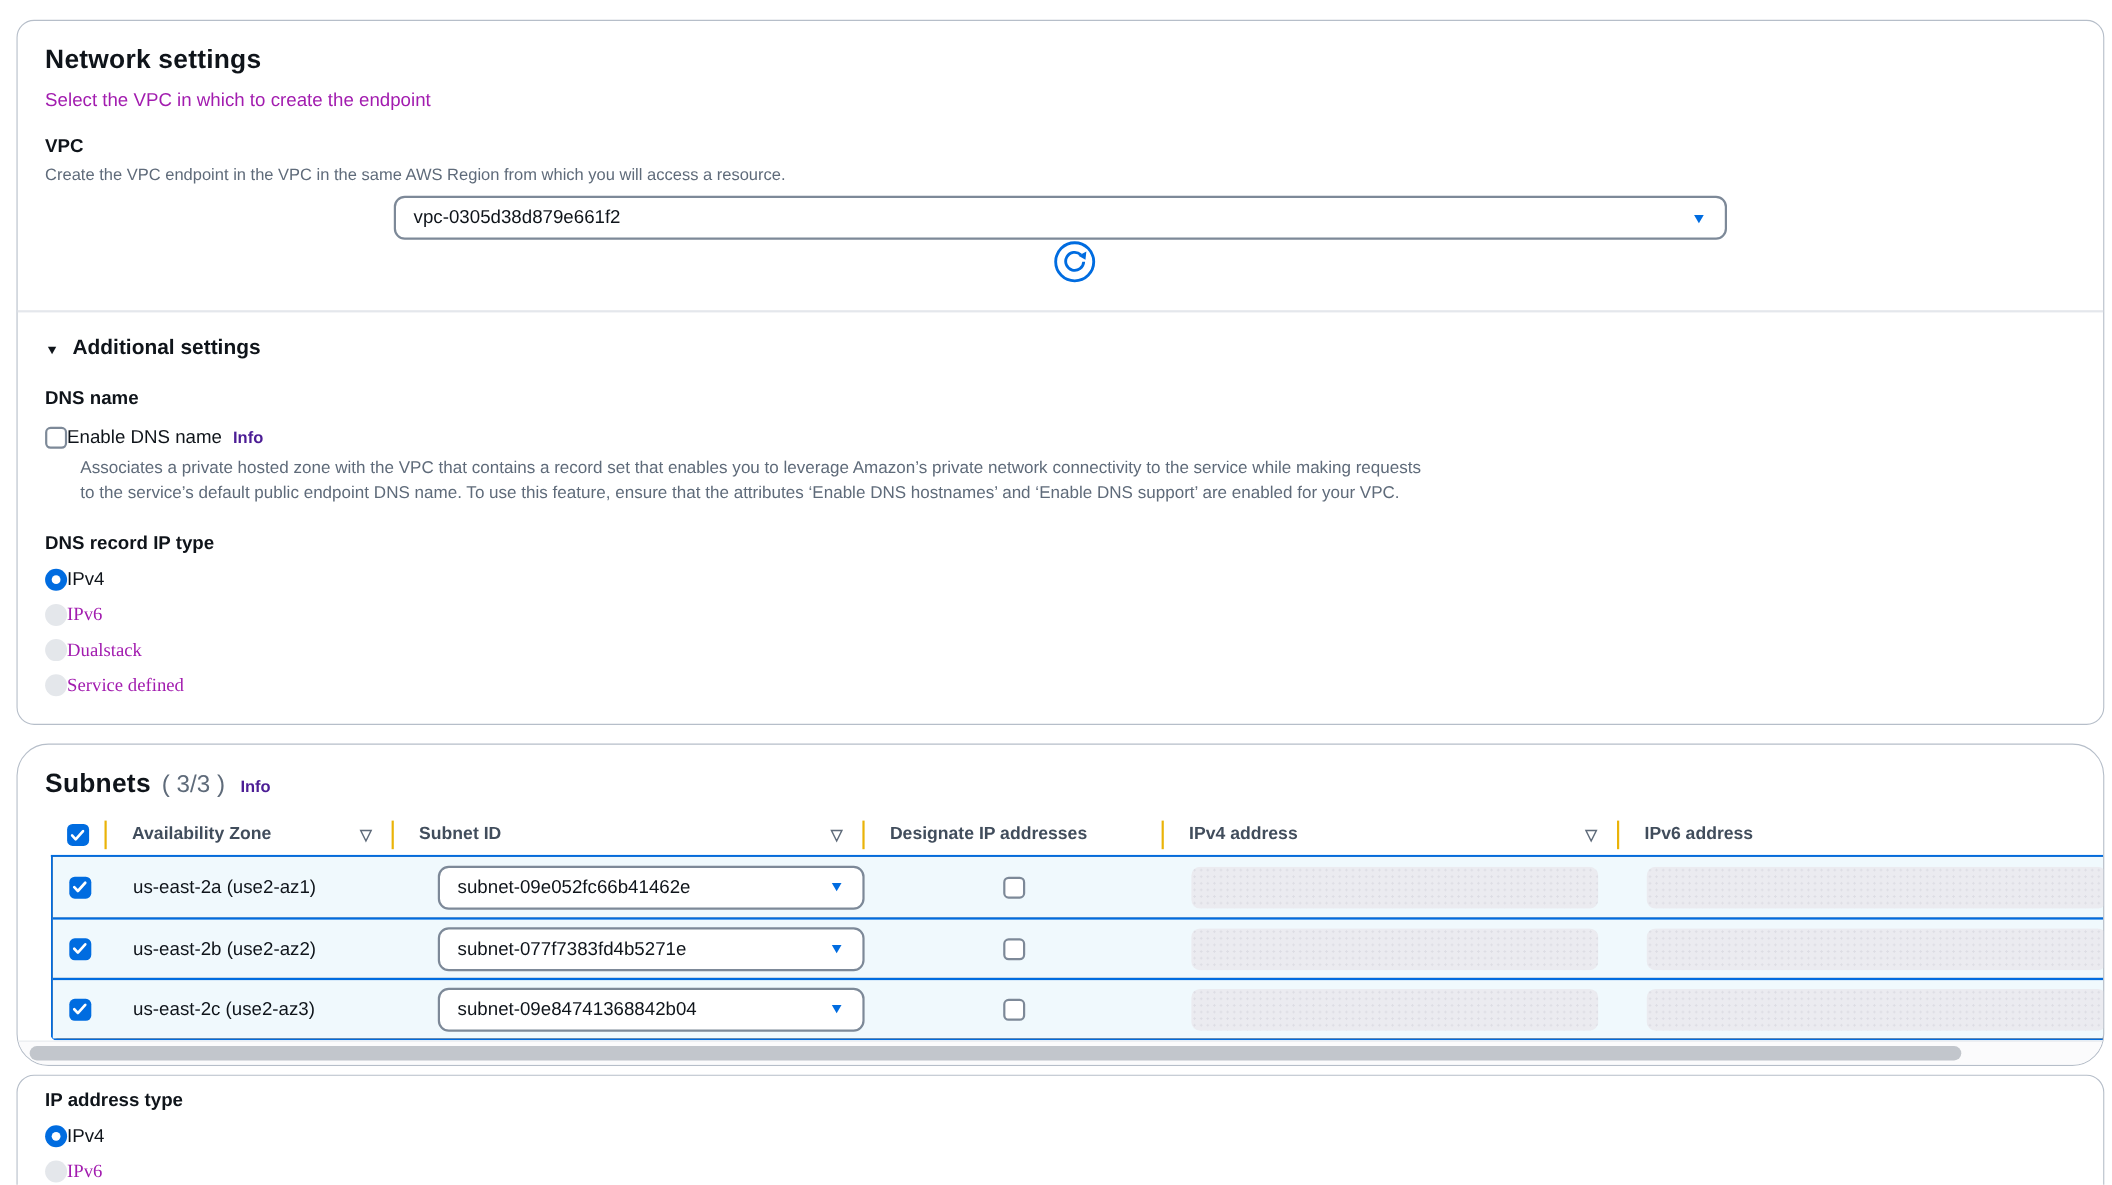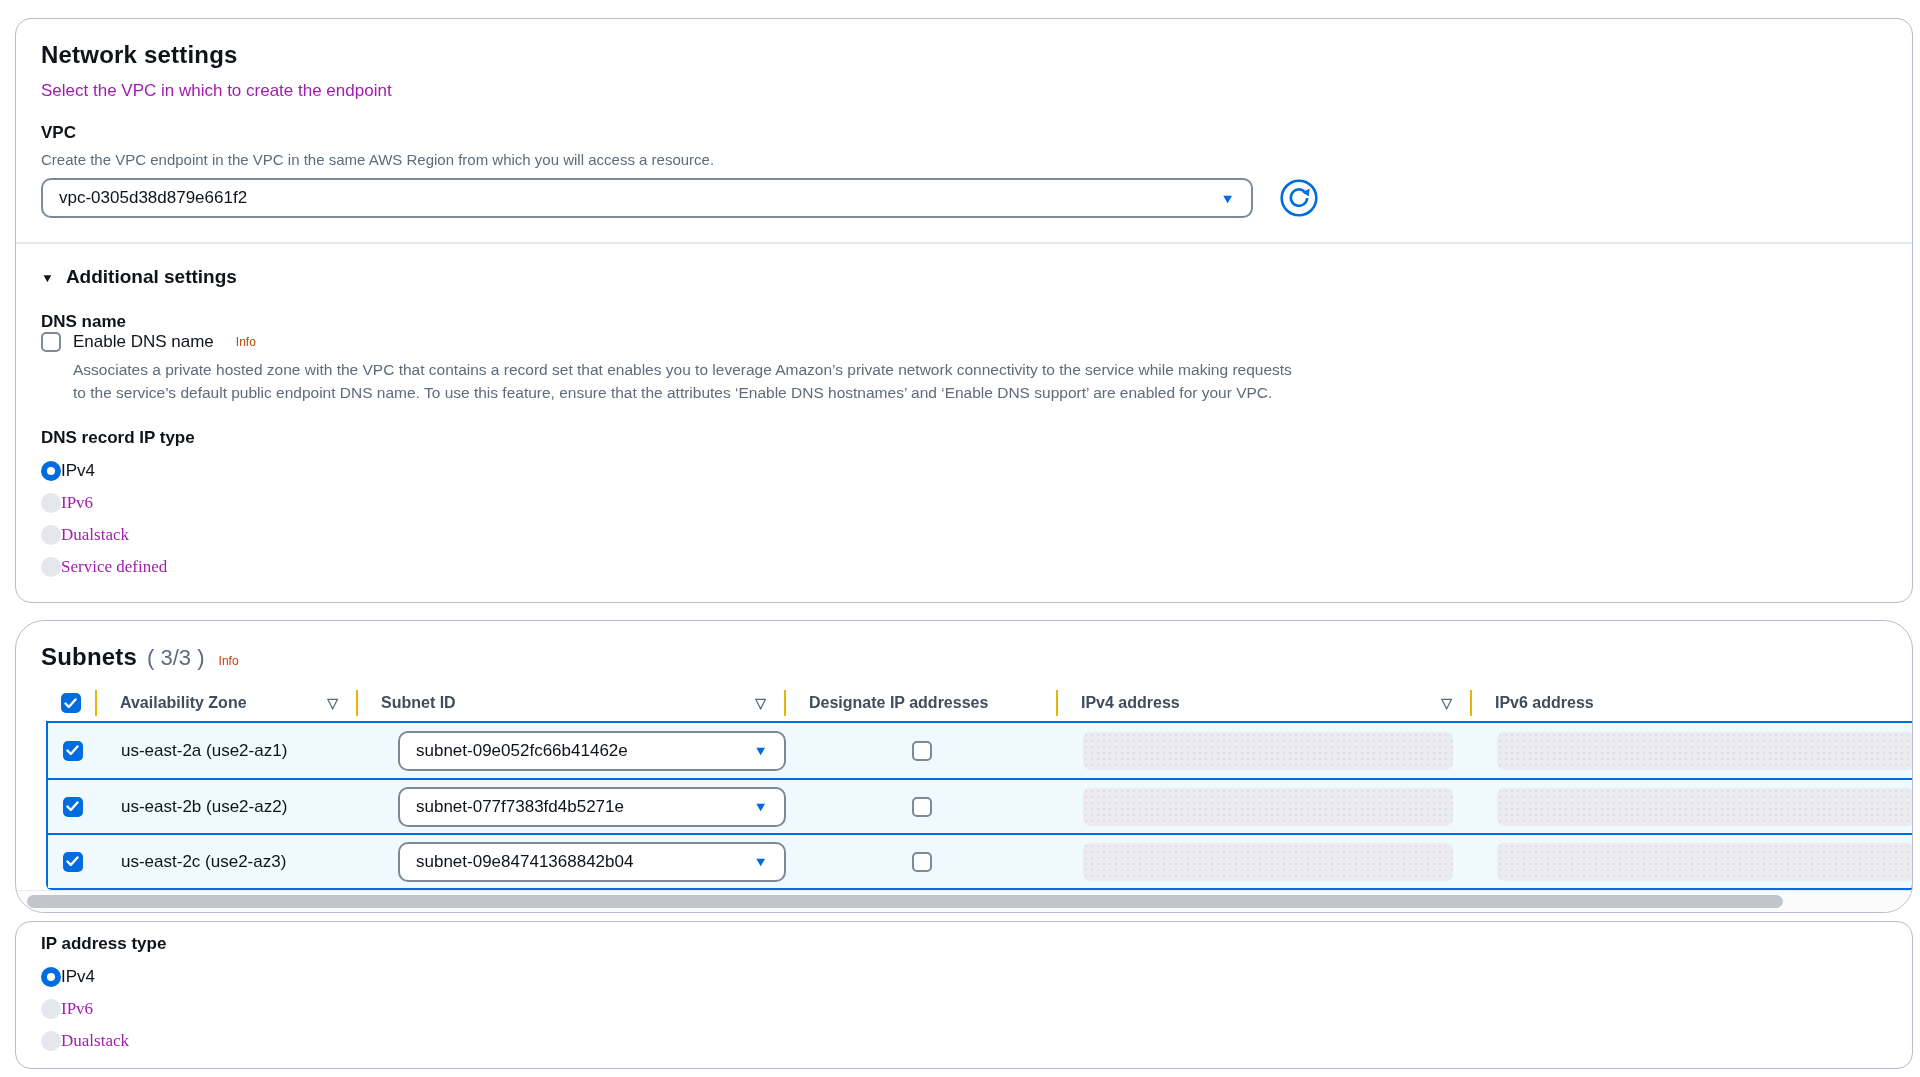--- a/index.html
+++ b/index.html
@@ -9,43 +9,43 @@
   .card { border:1px solid #b6bec9; border-radius:16px; background:#fff; }
   #card-network { margin:18px 7px 0 15px; padding:22px 25px 24px 25px; }
   #card-subnets { margin:17px 7px 0 15px; padding:0; overflow:hidden;border-radius:29px; }
   #card-iptype  { margin:8px 7px 0 15px; padding:12px 25px 16px 25px; }
 
   h1 { font-size:24px; font-weight:bold; color:#0f141a; letter-spacing:.2px; }
   .subtitle { font-size:17px; color:#a21caf; margin-top:12px; }
   .field-label { font-size:17px; font-weight:bold; margin-top:22px; }
   .field-desc { font-size:15px; color:#5f6b7a; margin-top:8px; }
 
-  .vpc-row { display:flex; align-items:center; margin-top:10px; }
+  .vpc-row { display:flex; align-items:center; margin-top:10px;flex-direction:column; }
   .dropdown { height:40px; background:#fff; border:2px solid #7d8998; border-radius:10px;
               display:flex; align-items:center; padding:0 16px; font-size:17px; color:#0f141a;
               justify-content:space-between; cursor:pointer; }
   #vpc-dropdown { width:1212px; }
   .caret { color:#006ce0; font-size:15px; line-height:1; transform:scaleY(.85); }
   .refresh-btn { margin-left:26px; width:40px; height:40px; border:none; background:transparent; cursor:pointer; }
 
   .divider { border-top:2px solid #e4e7ec; margin:24px -25px 0 -25px; }
 
   .expander { display:flex; align-items:center; gap:12px; margin-top:22px; }
   .expander .tri { font-size:13px; color:#0f141a; transform:scaleY(.9); }
   .expander .exp-title { font-size:19px; font-weight:bold; }
 
   .group-label { font-size:17px; font-weight:bold; margin-top:24px; }
 
-  .checkbox-row { display:flex; align-items:center; gap:12px; margin-top:0; }
+  .checkbox-row { display:flex; align-items:center; margin-top:16px; }
   .checkbox { width:20px; height:20px; border-radius:5px; flex:0 0 auto; }
   .checkbox.unchecked { border:2px solid #7d8998; background:#fff; }
   .checkbox.checked { background:#006ce0; display:flex; align-items:center; justify-content:center; }
   .checkbox.checked svg { display:block; }
   .cb-label { font-size:17px; }
-  .info-link { font-size:12px; font-weight:normal; color:#c2410c; margin-left:10px; text-decoration:none; cursor:pointer; }
+  .info-link { font-size:15px; font-weight:bold; color:#4c1d95; margin-left:10px; text-decoration:none; cursor:pointer; }
 
   .note { font-size:15.5px; color:#5f6b7a; line-height:23px; margin:6px 0 0 32px; max-width:1222px; }
 
   .radio-group { margin-top:12px; }
   .radio-row { display:flex; align-items:center; margin-top:10px; height:22px; }
   .radio { width:20px; height:20px; border-radius:50%; flex:0 0 auto; position:relative; }
   .radio.selected { background:#006ce0; }
   .radio.selected::after { content:""; position:absolute; left:6px; top:6px; width:8px; height:8px;
                            border-radius:50%; background:#fff; }
   .radio.disabled { background:#e4e7eb; }

